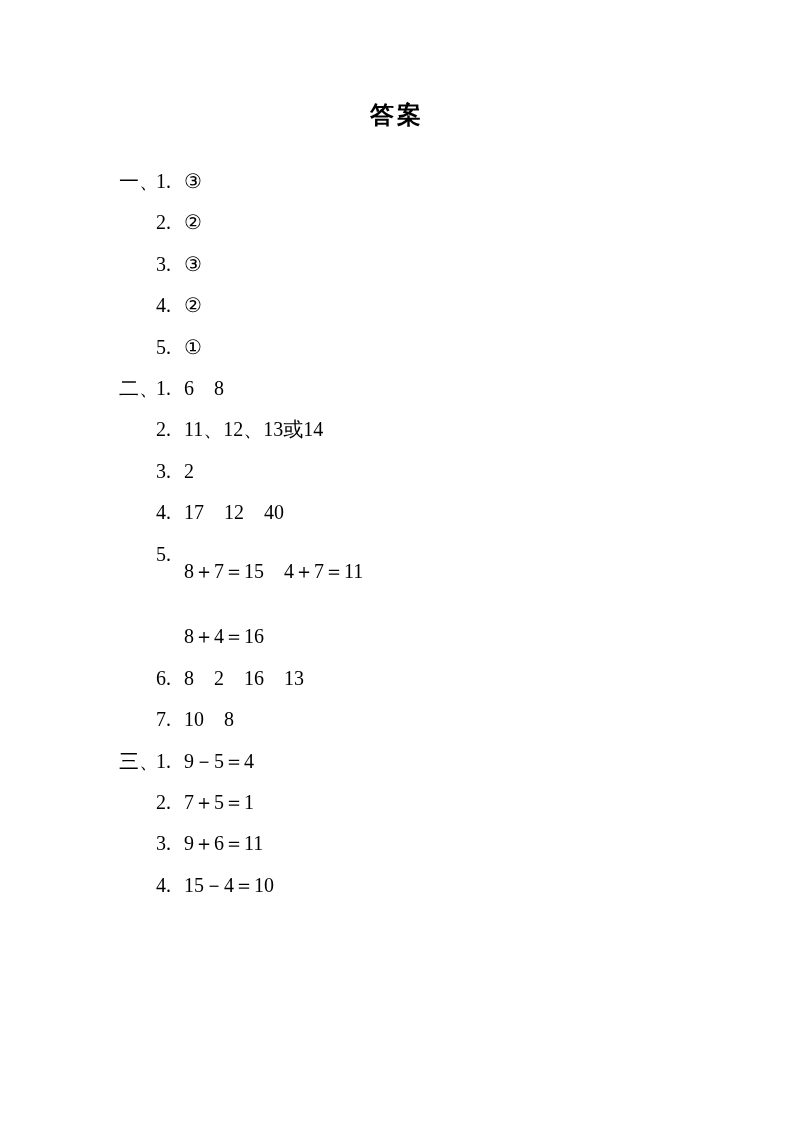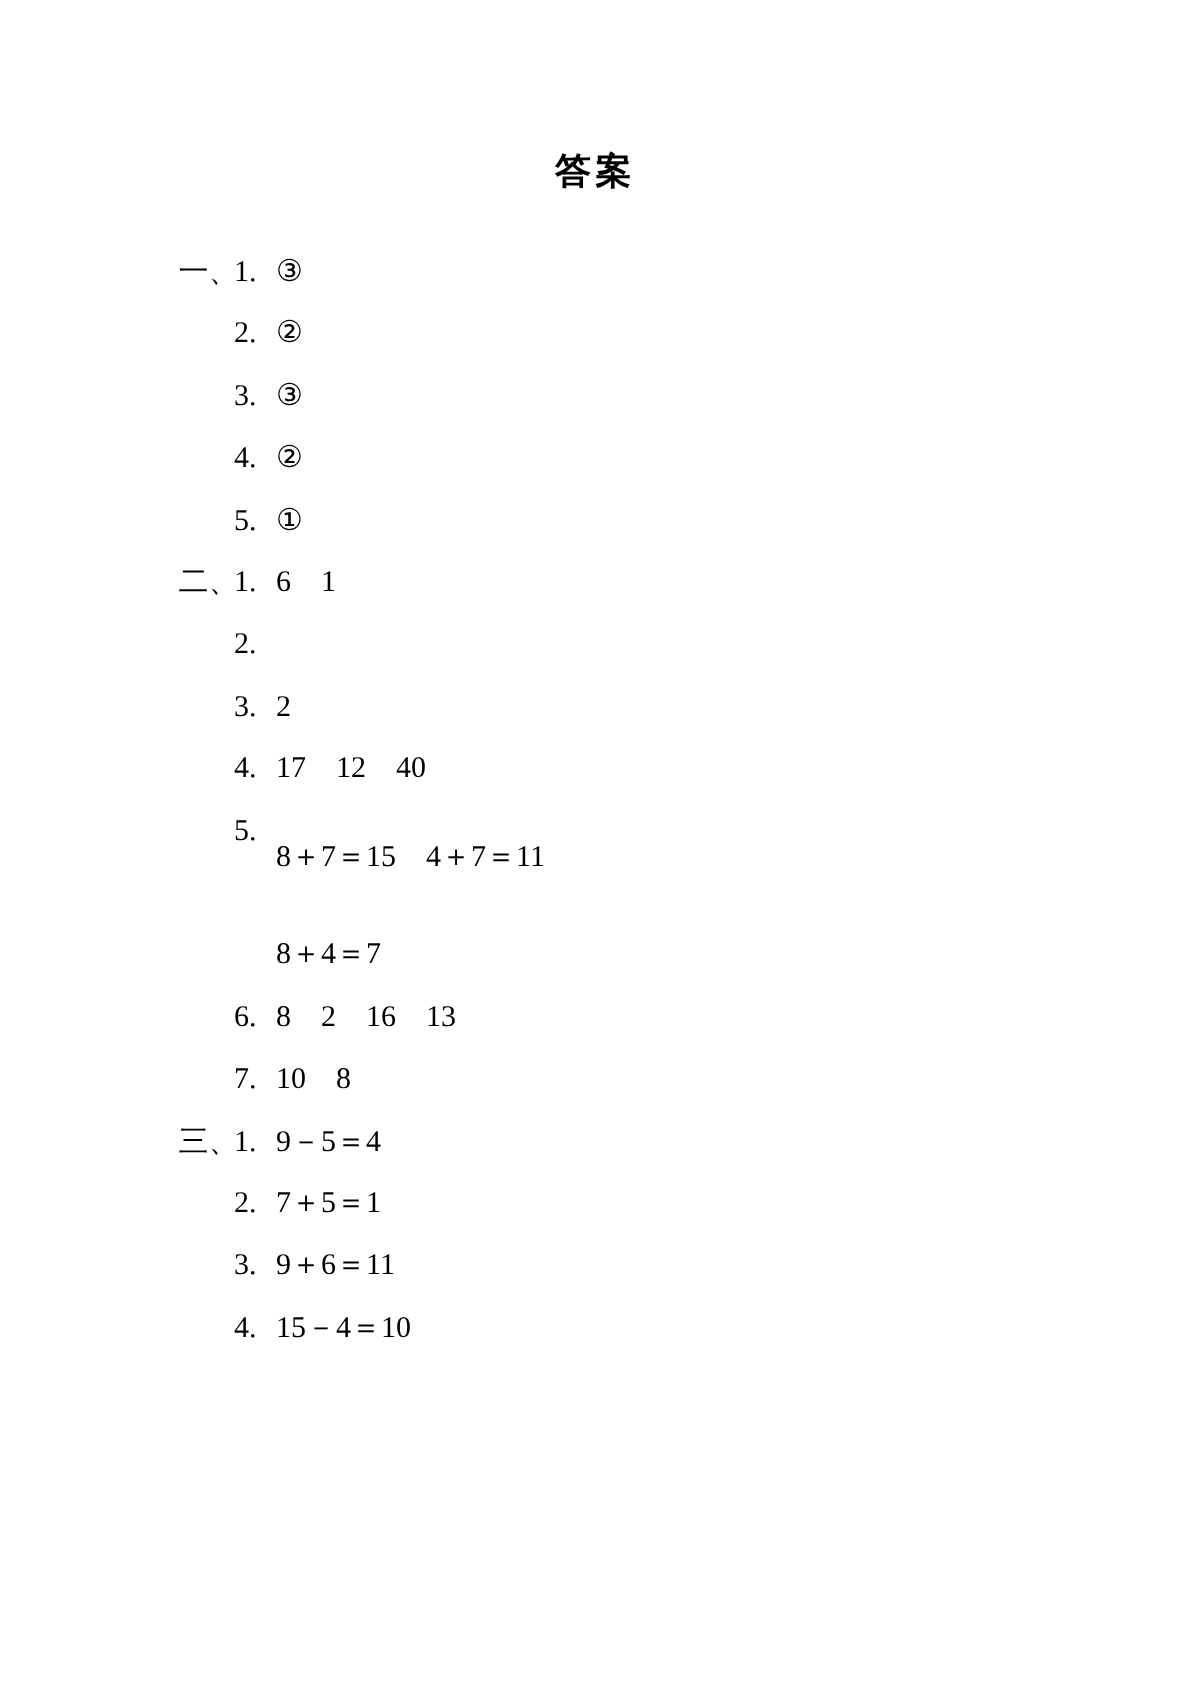--- a/index.html
+++ b/index.html
@@ -55,27 +55,27 @@
 <body>
 
 <div class="page">
   <h1 class="title">答案</h1>
   <div id="lines">
       <div class="line" style="top: 168px;"><span class="sec">一、</span><span class="num">1.</span><span class="content">③</span></div>
       <div class="line" style="top: 209px;"><span class="num">2.</span><span class="content">②</span></div>
       <div class="line" style="top: 251px;"><span class="num">3.</span><span class="content">③</span></div>
       <div class="line" style="top: 292px;"><span class="num">4.</span><span class="content">②</span></div>
       <div class="line" style="top: 334px;"><span class="num">5.</span><span class="content">①</span></div>
-      <div class="line" style="top: 375px;"><span class="sec">二、</span><span class="num">1.</span><span class="content">6　1</span></div>
-      <div class="line" style="top: 416px;"><span class="num">2.</span></div>
+      <div class="line" style="top: 375px;"><span class="sec">二、</span><span class="num">1.</span><span class="content">6　8</span></div>
+      <div class="line" style="top: 416px;"><span class="num">2.</span><span class="content">11、12、13或14</span></div>
       <div class="line" style="top: 458px;"><span class="num">3.</span><span class="content">2</span></div>
       <div class="line" style="top: 499px;"><span class="num">4.</span><span class="content">17　12　40</span></div>
       <div class="line" style="top: 541px;"><span class="num">5.</span></div>
       <div class="line" style="top: 558px;"><span class="content">8＋7＝15　4＋7＝11</span></div>
-      <div class="line" style="top: 623px;"><span class="content">8＋4＝7</span></div>
+      <div class="line" style="top: 623px;"><span class="content">8＋4＝16</span></div>
       <div class="line" style="top: 665px;"><span class="num">6.</span><span class="content">8　2　16　13</span></div>
       <div class="line" style="top: 706px;"><span class="num">7.</span><span class="content">10　8</span></div>
       <div class="line" style="top: 748px;"><span class="sec">三、</span><span class="num">1.</span><span class="content">9－5＝4</span></div>
       <div class="line" style="top: 789px;"><span class="num">2.</span><span class="content">7＋5＝1</span></div>
       <div class="line" style="top: 830px;"><span class="num">3.</span><span class="content">9＋6＝11</span></div>
       <div class="line" style="top: 872px;"><span class="num">4.</span><span class="content">15－4＝10</span></div>
     </div>
 </div>
 
 </body></html>

